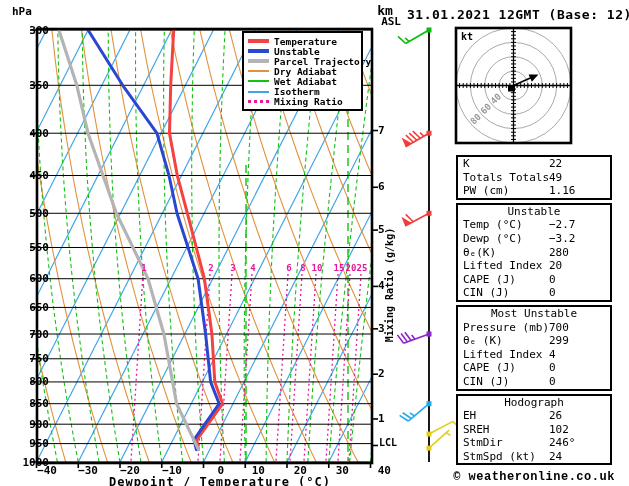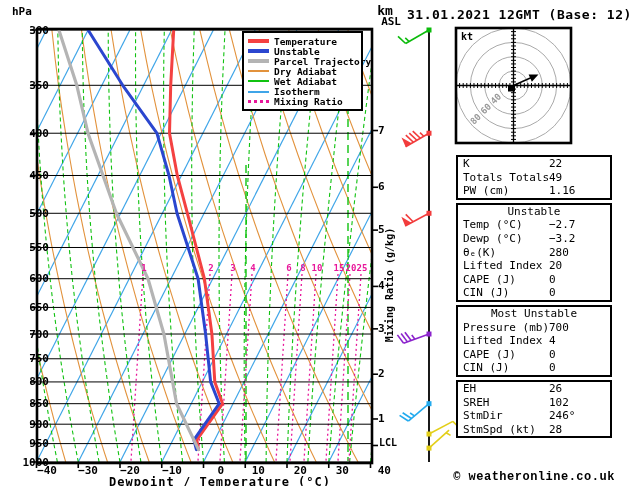--- a/index.html
+++ b/index.html
@@ -391,26 +391,28 @@
         <div class="strow"><div class="stlabel">Temp (°C)</div><div class="stvalue">−2.7</div></div>
         <div class="strow"><div class="stlabel">Dewp (°C)</div><div class="stvalue">−3.2</div></div>
         <div class="strow"><div class="stlabel">θₑ(K)</div><div class="stvalue">280</div></div>
         <div class="strow"><div class="stlabel">Lifted Index</div><div class="stvalue">20</div></div>
         <div class="strow"><div class="stlabel">CAPE (J)</div><div class="stvalue">0</div></div>
         <div class="strow"><div class="stlabel">CIN (J)</div><div class="stvalue">0</div></div>
       </div>
       <div class="statbox">
         <div class="strow sttitle">Most Unstable</div>
         <div class="strow"><div class="stlabel">Pressure (mb)</div><div class="stvalue">700</div></div>
+        <div class="strow"><div class="stlabel">θₑ (K)</div><div class="stvalue">299</div></div>
         <div class="strow"><div class="stlabel">Lifted Index</div><div class="stvalue">4</div></div>
         <div class="strow"><div class="stlabel">CAPE (J)</div><div class="stvalue">0</div></div>
         <div class="strow"><div class="stlabel">CIN (J)</div><div class="stvalue">0</div></div>
       </div>
       <div class="statbox">
+        <div class="strow sttitle">Hodograph</div>
         <div class="strow"><div class="stlabel">EH</div><div class="stvalue">26</div></div>
         <div class="strow"><div class="stlabel">SREH</div><div class="stvalue">102</div></div>
         <div class="strow"><div class="stlabel">StmDir</div><div class="stvalue">246°</div></div>
-        <div class="strow"><div class="stlabel">StmSpd (kt)</div><div class="stvalue">28</div></div>
+        <div class="strow"><div class="stlabel">StmSpd (kt)</div><div class="stvalue">24</div></div>
       </div>
     </div>
 
   <div class="lbl footer">© weatheronline.co.uk</div>
 </div>
 
 </body></html>

